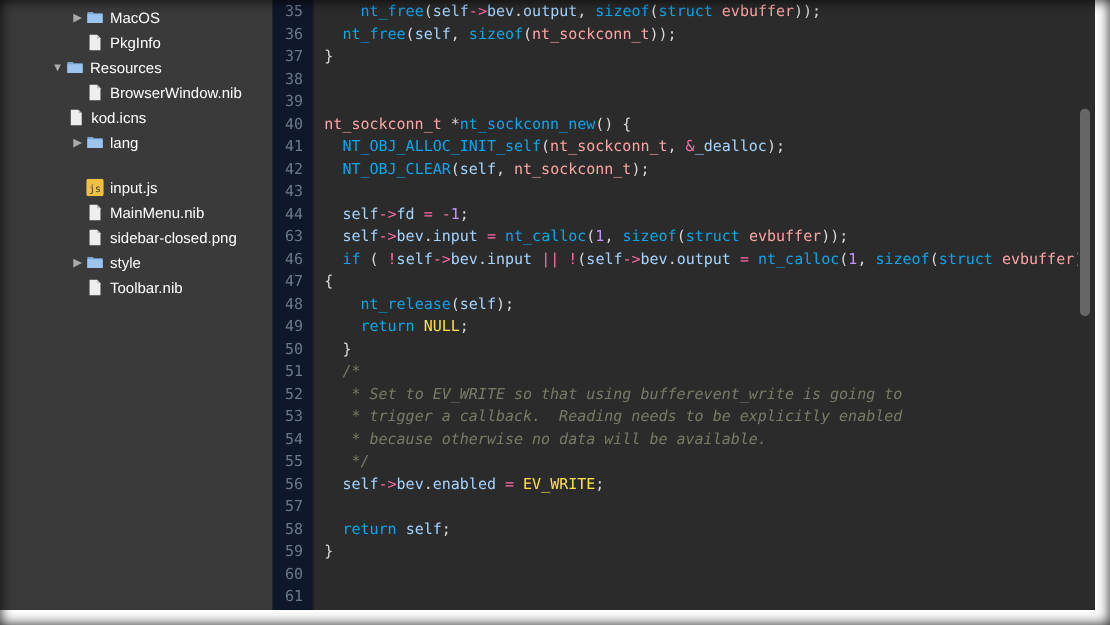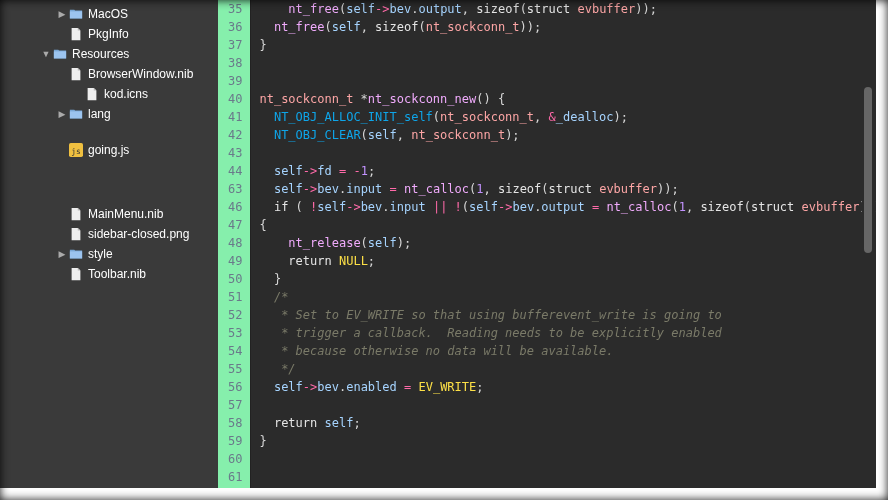--- a/index.html
+++ b/index.html
@@ -50,21 +50,21 @@
     flex: 1;
     display: flex;
     background: #2b2b2b;
     font-family: Menlo, Consolas, monospace;
     font-size: 12px;
     line-height: 18px;
     overflow: hidden;
     position: relative;
   }
   .gutter {
-    background: #86efac;
+    background: #0f172a;
     color: #6a7a8a;
     text-align: right;
     padding: 0 8px 0 10px;
     user-select: none;
     border-right: 1px solid #222;
   }
   .gutter div { height: 18px; }
   .code {
     padding-left: 8px;
     white-space: pre;
@@ -73,22 +73,22 @@
     overflow: hidden;
   }
   .code .line { height: 18px; }
   .frame-shadow {
     position: absolute;
     top: 0; left: 0; right: 0; bottom: 0;
     pointer-events: none;
     box-shadow: inset 0 0 10px rgba(0,0,0,0.9);
   }
   
-  .c-kw   { color: #e5e5e5; }   
-  .c-fn   { color: #f0abfc; }   
+  .c-kw   { color: #0ea5e9; }   
+  .c-fn   { color: #0ea5e9; }   
   .c-type { color: #fca5a5; }   
   .c-var  { color: #a6d4ff; }   
   .c-param{ color: #ff9e5e; }   
   .c-num  { color: #c393ff; }   
   .c-op   { color: #ff6aa9; }
   .c-cmt  { color: #7a7a68; font-style: italic; }
   .c-punc { color: #d8d8d8; }
   .c-const{ color: #fde047; }
   .c-macro{ color: #0ea5e9; }
   
@@ -158,21 +158,21 @@
     <div class="tree-item" style="padding-left: 56px;">
       <span class="arrow"></span>
       <span class="ficon file-icon">
         <svg viewBox="0 0 16 16">
           <path fill="#eee" d="M3 1h7l3 3v11H3z"></path>
           <path fill="#bbb" d="M10 1v3h3z"></path>
         </svg>
       </span>
       <span class="label">BrowserWindow.nib</span>
     </div>
-    <div class="tree-item" style="padding-left: 72px;">
+    <div class="tree-item" style="padding-left: 41px;">
       <span class="arrow"></span>
       <span class="ficon file-icon">
         <svg viewBox="0 0 16 16">
           <path fill="#eee" d="M3 1h7l3 3v11H3z"></path>
           <path fill="#bbb" d="M10 1v3h3z"></path>
         </svg>
       </span>
       <span class="label">kod.icns</span>
     </div>
     <div class="tree-item" style="padding-left: 56px;">
@@ -186,23 +186,23 @@
       <span class="label">lang</span>
     </div>
     <div class="tree-item" style="padding-left: 56px; margin-top: 16px;">
       <span class="arrow"></span>
       <span class="ficon file-icon">
         <svg viewBox="0 0 16 16">
           <rect fill="#f0c040" width="16" height="16" rx="2"></rect>
           <text x="8" y="12" font-size="9" text-anchor="middle" fill="#333" font-family="monospace">js</text>
         </svg>
       </span>
-      <span class="label">going.js</span>
-    </div>
-    <div class="tree-item" style="padding-left: 56px; margin-top: 44px;">
+      <span class="label">input.js</span>
+    </div>
+    <div class="tree-item" style="padding-left: 56px;">
       <span class="arrow"></span>
       <span class="ficon file-icon">
         <svg viewBox="0 0 16 16">
           <path fill="#eee" d="M3 1h7l3 3v11H3z"></path>
           <path fill="#bbb" d="M10 1v3h3z"></path>
         </svg>
       </span>
       <span class="label">MainMenu.nib</span>
     </div>
     <div class="tree-item" style="padding-left: 56px;">

